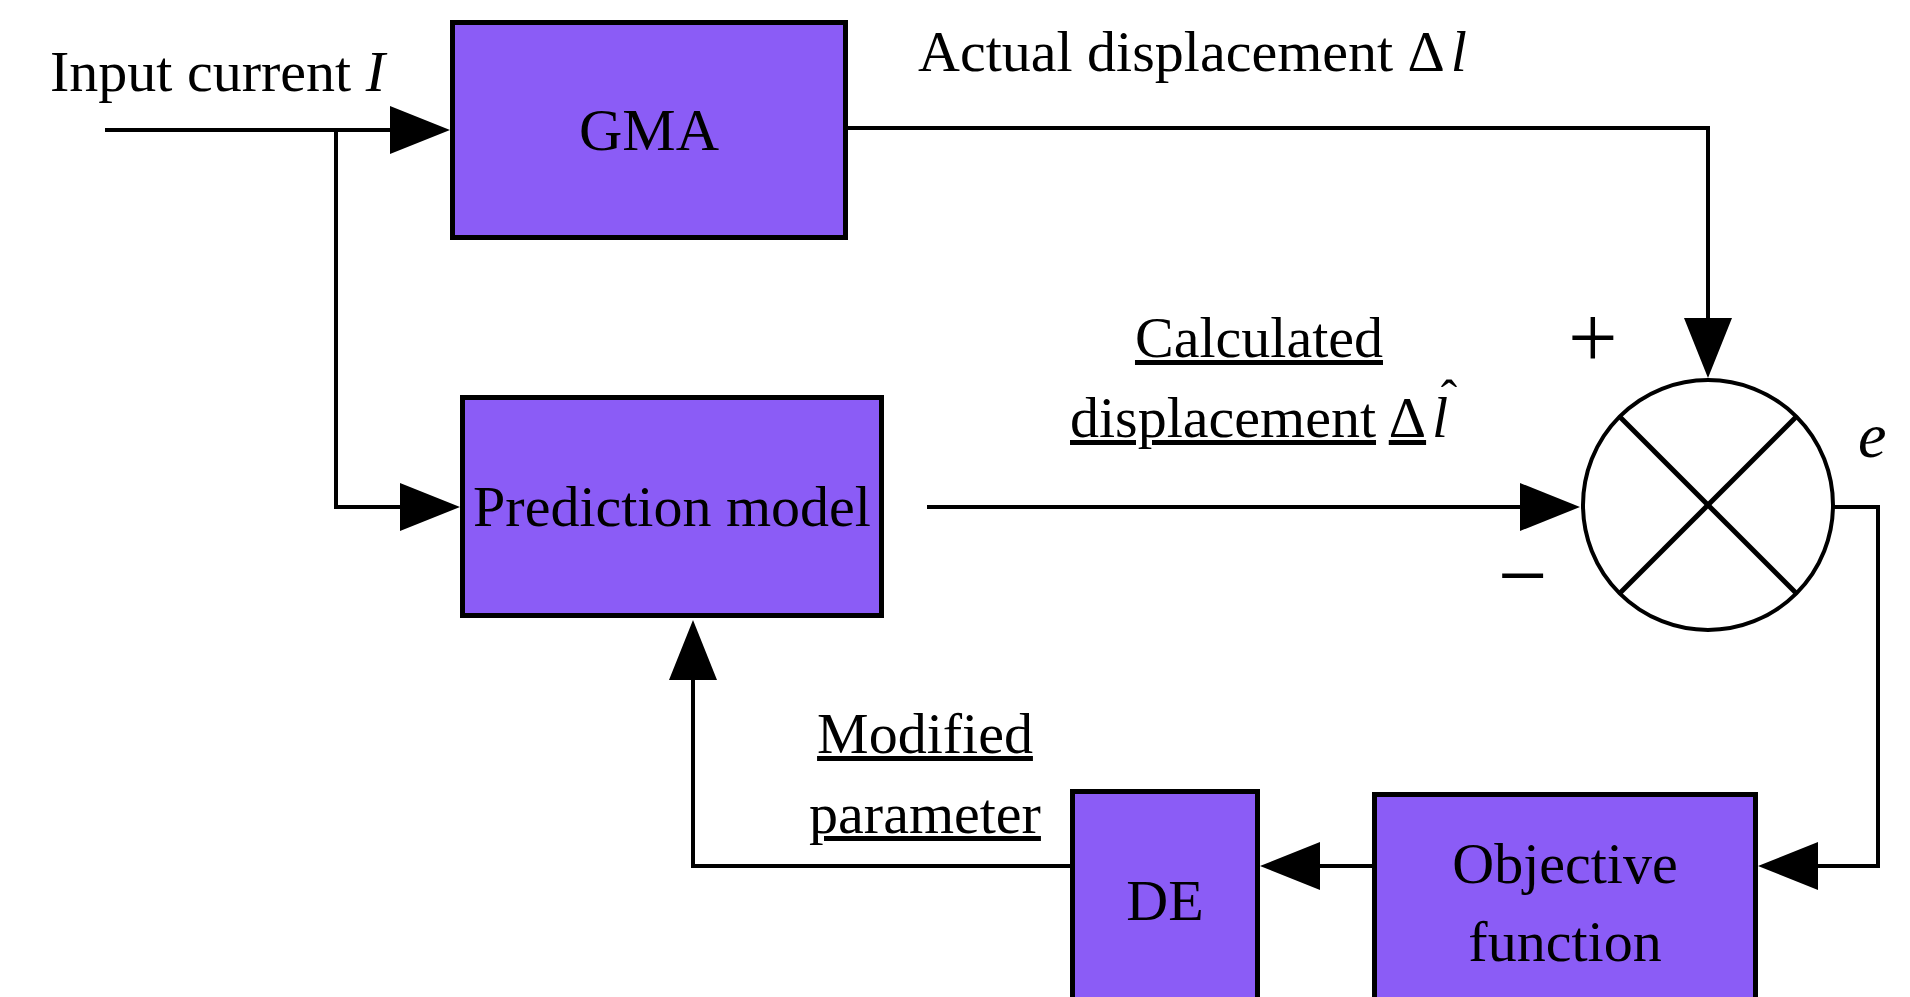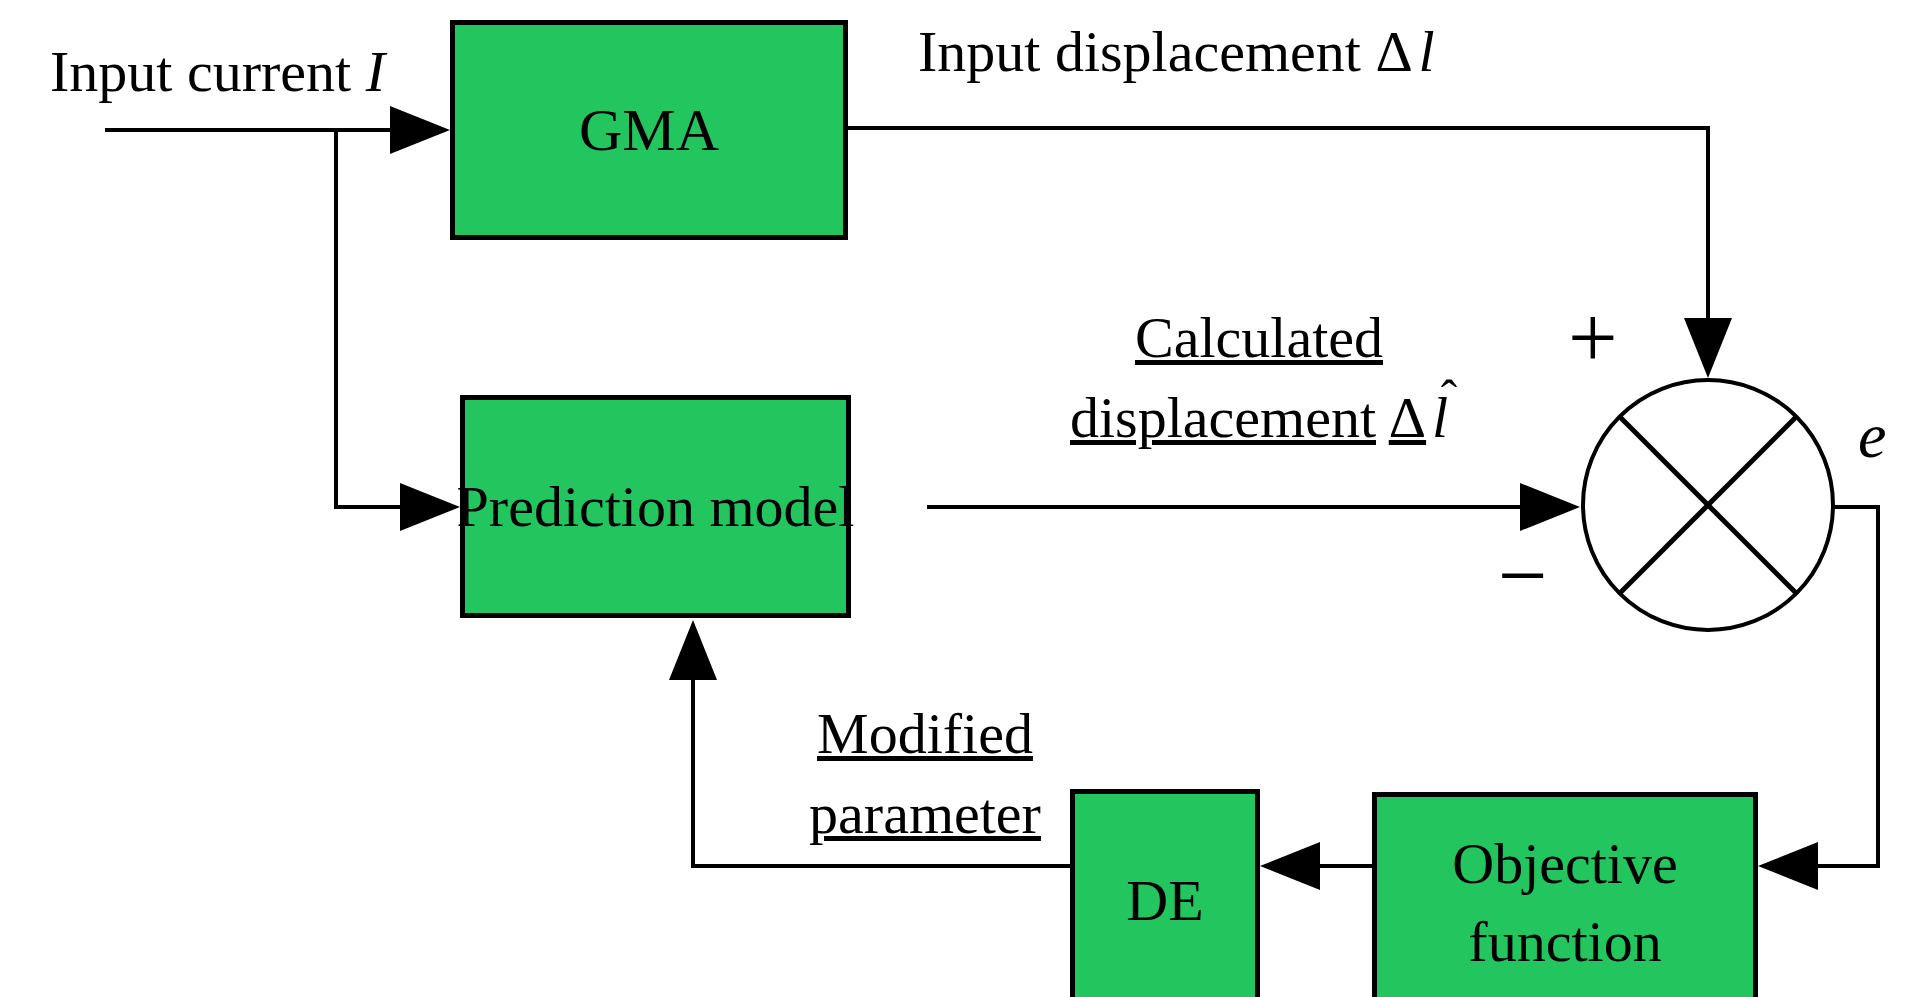--- a/index.html
+++ b/index.html
@@ -1,19 +1,19 @@
 <!DOCTYPE html>
 <html><head>
 <meta charset="utf-8">
 <style>
   html,body{margin:0;padding:0;background:#ffffff;}
   #canvas{position:relative;width:1910px;height:997px;background:#ffffff;overflow:hidden;
           font-family:"Liberation Serif","DejaVu Serif",serif;color:#000;}
   #wires{position:absolute;left:0;top:0;width:1910px;height:997px;}
-  .block{position:absolute;box-sizing:border-box;border:5px solid #000;background:#22c55e;
+  .block{position:absolute;box-sizing:border-box;border:5px solid #000;background:#8b5cf6;
          display:flex;align-items:center;justify-content:center;text-align:center;
          font-size:58px;line-height:72px;}
   .block .one-line{white-space:nowrap;}
   .lbl{position:absolute;font-size:58px;line-height:80px;white-space:nowrap;margin-left:34px;}
   .lbl.wrap{white-space:normal;text-align:center;text-decoration:underline;}
   .it{font-style:italic;}
   .sign{position:absolute;font-size:88px;line-height:100px;}
   .lh{position:relative;display:inline-block;}
   .hat{position:absolute;left:0.18em;top:-0.40em;font-size:0.85em;font-style:normal;}
   .dsp{margin-left:0.22em;}
@@ -47,38 +47,38 @@
       <circle cx="1708" cy="505" r="125" fill="#ffffff" stroke="#000000" stroke-width="4"></circle>
       <line x1="1620" y1="417" x2="1796" y2="593" stroke="#000000" stroke-width="5"></line>
       <line x1="1796" y1="417" x2="1620" y2="593" stroke="#000000" stroke-width="5"></line>
     </g>
   </svg>
 
   <div class="block" style="left:450px;top:20px;width:398px;height:220px;font-size:60px;">
     <span class="one-line">GMA</span>
   </div>
 
-  <div class="block" style="left:460px;top:395px;width:391px;height:223px;">
+  <div class="block" style="left:460px;top:395px;width:424px;height:223px;">
     <span class="one-line">Prediction model</span>
   </div>
 
   <div class="block" style="left:1070px;top:789px;width:190px;height:223px;">
     <span class="one-line">DE</span>
   </div>
 
   <div class="block" style="left:1372px;top:792px;width:386px;height:222px;line-height:78px;">
     <span>Objective function</span>
   </div>
 
   <div class="lbl" style="left:16px;top:32px;">
     <span>Input current </span><span class="it">I</span>
   </div>
 
   <div class="lbl" style="left:884px;top:12px;">
-    <span>Input displacement </span><span>Δ</span><span class="it gap">l</span>
+    <span>Actual displacement </span><span>Δ</span><span class="it gap">l</span>
   </div>
 
   <div class="lbl wrap" style="left:990px;top:298px;width:470px;line-height:80px;">
     <span>Calculated</span><br>
     <span>displacement</span><span class="dsp">Δ</span><span class="lh gap"><span class="it">l</span><span class="hat">ˆ</span></span>
   </div>
 
   <div class="lbl wrap" style="left:748px;top:694px;width:286px;line-height:80px;">Modified parameter</div>
 
   <div class="sign" style="left:1568px;top:288px;">+</div>

